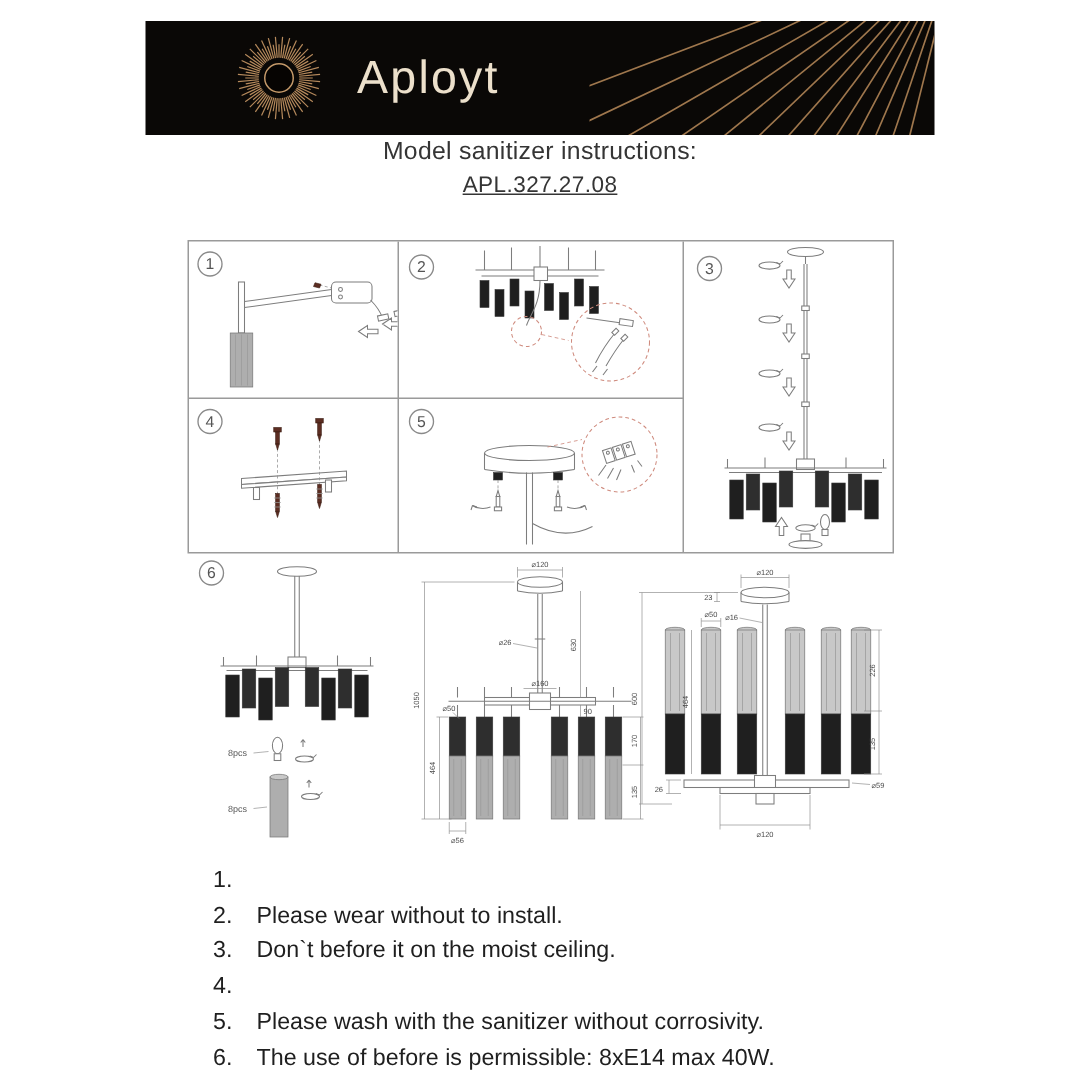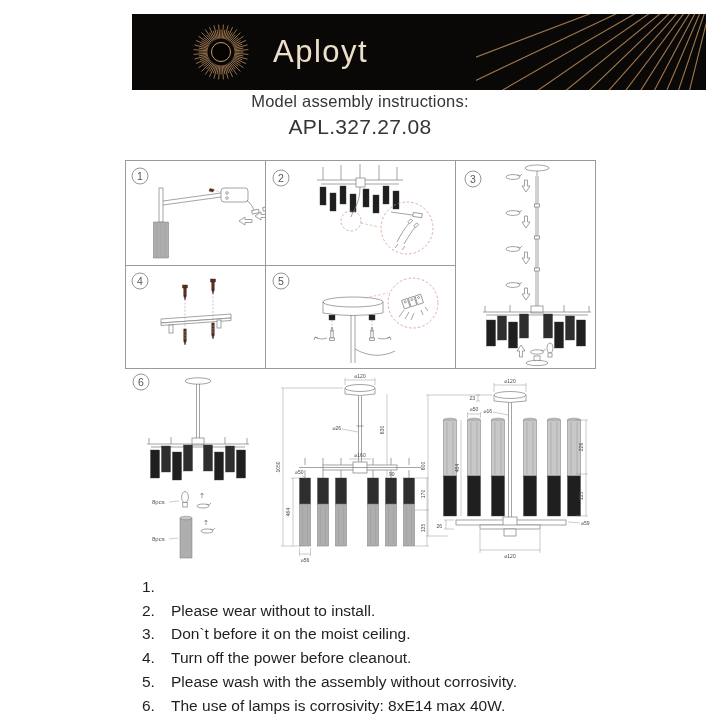--- a/index.html
+++ b/index.html
@@ -1,28 +1,28 @@
 <!DOCTYPE html>
 <html><head>
 <meta charset="utf-8">
 <style>
   html,body{margin:0;padding:0;background:#ffffff;}
   .page{position:relative;width:720px;height:720px;background:#fff;overflow:hidden;
         font-family:"Liberation Sans",sans-serif;}
   
-  .banner{position:absolute;left:97px;top:14px;width:574px;height:76px;background:#0a0806;overflow:hidden;margin-left:35px;}
+  .banner{position:absolute;left:97px;top:14px;width:526px;height:76px;background:#0a0806;overflow:hidden;}
   .banner .brand{position:absolute;left:141px;top:0;height:76px;display:flex;align-items:center;
                  color:#ece0cb;font-size:31px;letter-spacing:1.5px;font-weight:400;}
   .banner svg{position:absolute;}
   #sb{left:52px;top:1px;}
   #fan{right:0;top:0;}
   
   .title-block{position:absolute;left:0;top:92px;width:720px;text-align:center;color:#353535;}
   .title-block .t1{font-size:16.5px;letter-spacing:.2px;}
-  .title-block .t2{font-size:21px;margin-top:4px;letter-spacing:.3px;}
+  .title-block .t2{font-size:15px;margin-top:4px;letter-spacing:.3px;text-decoration:underline;}
   
   .grid-upper{position:absolute;left:125px;top:160px;width:469px;height:207px;border:1px solid #9a9a9a;}
   .grid-upper .v1{position:absolute;left:139px;top:0;width:1px;height:100%;background:#9a9a9a;}
   .grid-upper .v2{position:absolute;left:329px;top:0;width:1px;height:100%;background:#9a9a9a;}
   .grid-upper .h1{position:absolute;left:0;top:104px;width:330px;height:1px;background:#9a9a9a;}
   .panel{position:absolute;}
   
   svg text{font-family:"Liberation Sans",sans-serif;}
   .ln{stroke:#7d7d7d;stroke-width:.7;fill:none;}
   .lt{stroke:#9a9a9a;stroke-width:.5;fill:none;}
@@ -142,21 +142,21 @@
           <line x1="245" y1="-50" x2="-3.0" y2="152.2"></line>
           <line x1="245" y1="-50" x2="-18.4" y2="131.7"></line>
           <line x1="245" y1="-50" x2="-32.1" y2="110.0"></line>
           <line x1="245" y1="-50" x2="-44.1" y2="87.3"></line>
           <line x1="245" y1="-50" x2="-54.1" y2="63.6"></line>
         </g>
     </svg>
   </div>
 
   <div class="title-block">
-    <div class="t1">Model assembly instructions:</div>
+    <div class="t1">Model sanitizer instructions:</div>
     <div class="t2">APL.327.27.08</div>
   </div>
 
   <div class="grid-upper">
     <div class="v1"></div>
       <div class="v2"></div>
       <div class="h1"></div>
   </div>
 
   <div class="panel" style="left:125px;top:160px;">
@@ -624,25 +624,24 @@
     <div class="row">
         <span class="n">2.</span>
         <span>Please wear without to install.</span>
       </div>
     <div class="row">
         <span class="n">3.</span>
         <span>Don`t before it on the moist ceiling.</span>
       </div>
     <div class="row">
         <span class="n">4.</span>
-        <span>Turn off the power before cleanout.</span>
       </div>
     <div class="row">
         <span class="n">5.</span>
-        <span>Please wash with the assembly without corrosivity.</span>
+        <span>Please wash with the sanitizer without corrosivity.</span>
       </div>
     <div class="row">
         <span class="n">6.</span>
-        <span>The use of lamps is corrosivity: 8xE14 max 40W.</span>
+        <span>The use of before is permissible: 8xE14 max 40W.</span>
       </div>
   </div>
 
 </div>
 
 </body></html>

